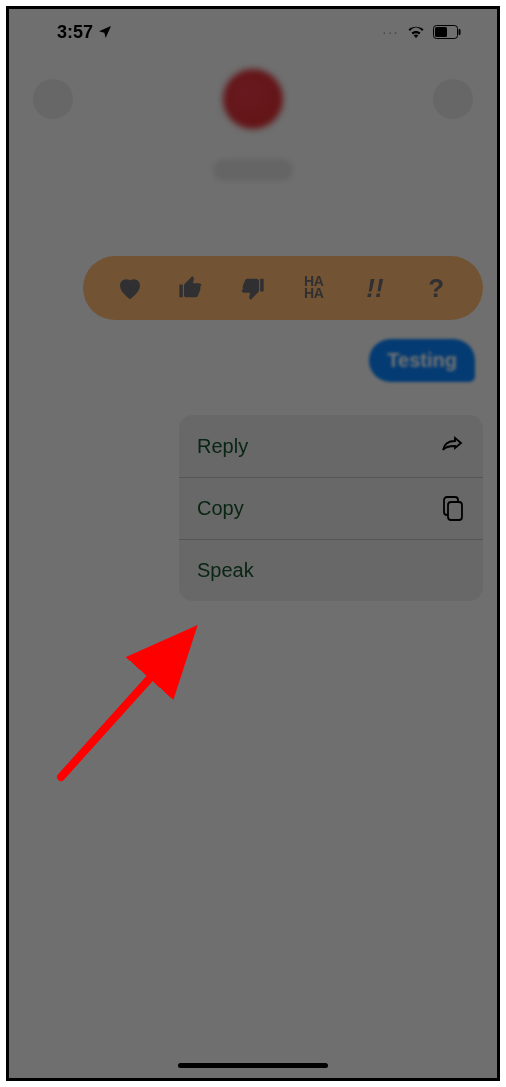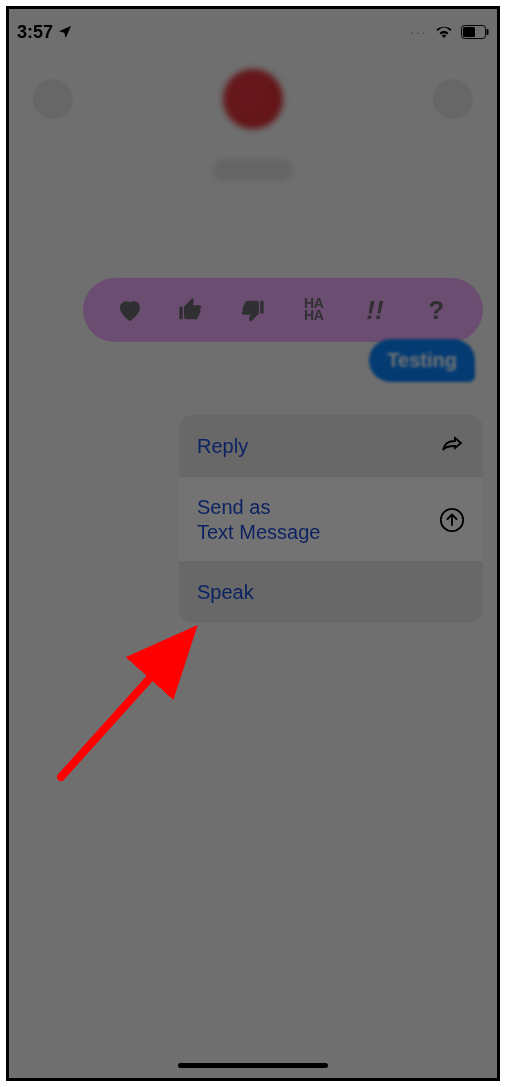--- a/index.html
+++ b/index.html
@@ -19,26 +19,26 @@
   .dim-overlay {
     position: absolute;
     inset: 0;
     background: rgba(0,0,0,0.55);
     pointer-events: none;
     z-index: 50;
   }
   
   .status-bar {
     position: absolute;
-    top: 0; left: 0; right: 0;
+    top: 0; left: 12px; right: 0;
     height: 46px;
     display: flex;
     align-items: center;
     justify-content: space-between;
-    padding: 0 8px;
+    padding: 0 36px;
     z-index: 10;
   }
   .status-left {
     display: flex; align-items: center; gap: 4px;
     font-size: 18px; font-weight: 600;
   }
   .status-right { display: flex; align-items: center; gap: 8px; }
   .wifi-icon, .battery-icon, .location-icon { display: inline-flex; }
   .ellipsis { color: #999; font-size: 14px; letter-spacing: 1px; }
 
@@ -77,23 +77,23 @@
     padding: 4px 16px;
     font-size: 14px;
     color: #666;
     filter: blur(2px);
     width: 80px; height: 22px;
   }
 
   
   .tapback-bar {
     position: absolute;
-    top: 269px; left: 74px;
+    top: 247px; left: 74px;
     width: 400px; height: 64px;
-    background: #f0abfc;
+    background: #fdba74;
     border-radius: 32px;
     display: flex;
     align-items: center;
     justify-content: space-around;
     padding: 0 16px;
     z-index: 10;
   }
   .tapback-item {
     width: 40px; height: 40px;
     display: flex;
@@ -130,21 +130,21 @@
     overflow: hidden;
     z-index: 10;
   }
   .menu-item {
     display: flex;
     align-items: center;
     justify-content: space-between;
     padding: 0 18px;
     height: 62px;
     font-size: 20px;
-    color: #1d4ed8;
+    color: #14532d;
     border-top: 0.5px solid rgba(0,0,0,0.18);
   }
   .menu-item:first-child { border-top: none; }
   .menu-item.tall { height: 84px; }
   .menu-item.highlighted {
     background: #fff;
     position: relative;
     z-index: 100;
     border-top-color: transparent;
   }
@@ -237,27 +237,26 @@
 
   <div class="context-menu">
     <div class="menu-item">
       <span class="menu-label">Reply</span>
       <span class="menu-icon">
         <svg width="26" height="24" viewBox="0 0 24 24">
             <path fill="none" stroke="#000" stroke-width="1.8" d="M9 14l-6-5 6-5v3c7 0 11 4 12 9-2-3-5-4-12-4v2z" transform="scale(-1,1) translate(-24,0)"></path>
           </svg>
       </span>
     </div>
-    <div class="menu-item tall highlighted">
-      <span class="menu-label" style="white-space:pre-line;">Send as
-Text Message</span>
+    <div class="menu-item">
+      <span class="menu-label">Copy</span>
       <span class="menu-icon">
-        <svg width="26" height="26" viewBox="0 0 26 26">
-            <circle cx="13" cy="13" r="11.2" fill="none" stroke="#000" stroke-width="1.8"></circle>
-            <path d="M13 18V8M8.5 12L13 7.5 17.5 12" fill="none" stroke="#000" stroke-width="1.8" stroke-linecap="round" stroke-linejoin="round"></path>
+        <svg width="24" height="26" viewBox="0 0 24 26">
+            <rect x="4" y="1" width="14" height="18" rx="3" fill="none" stroke="#000" stroke-width="1.8"></rect>
+            <rect x="8" y="6" width="14" height="18" rx="3" fill="#e6e6e8" stroke="#000" stroke-width="1.8"></rect>
           </svg>
       </span>
     </div>
     <div class="menu-item">
       <span class="menu-label">Speak</span>
       <span class="menu-icon"></span>
     </div>
   </div>
 
   <div class="dim-overlay"></div>

